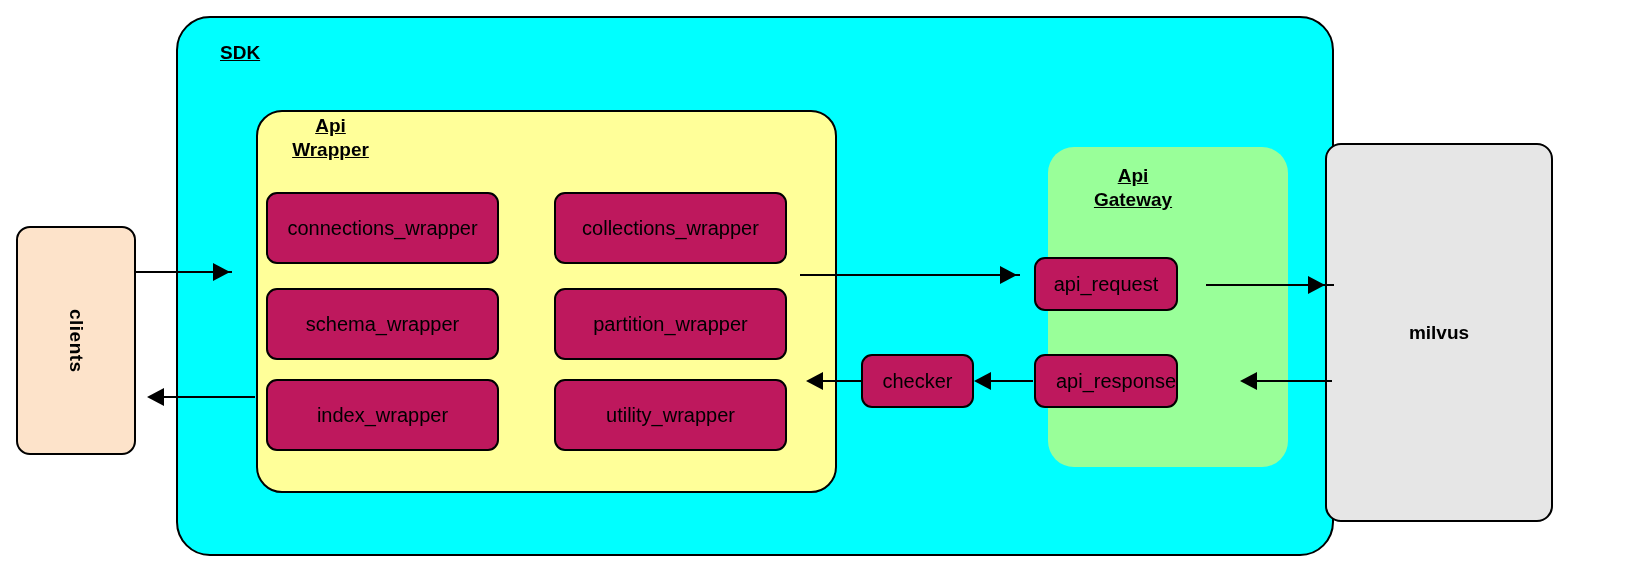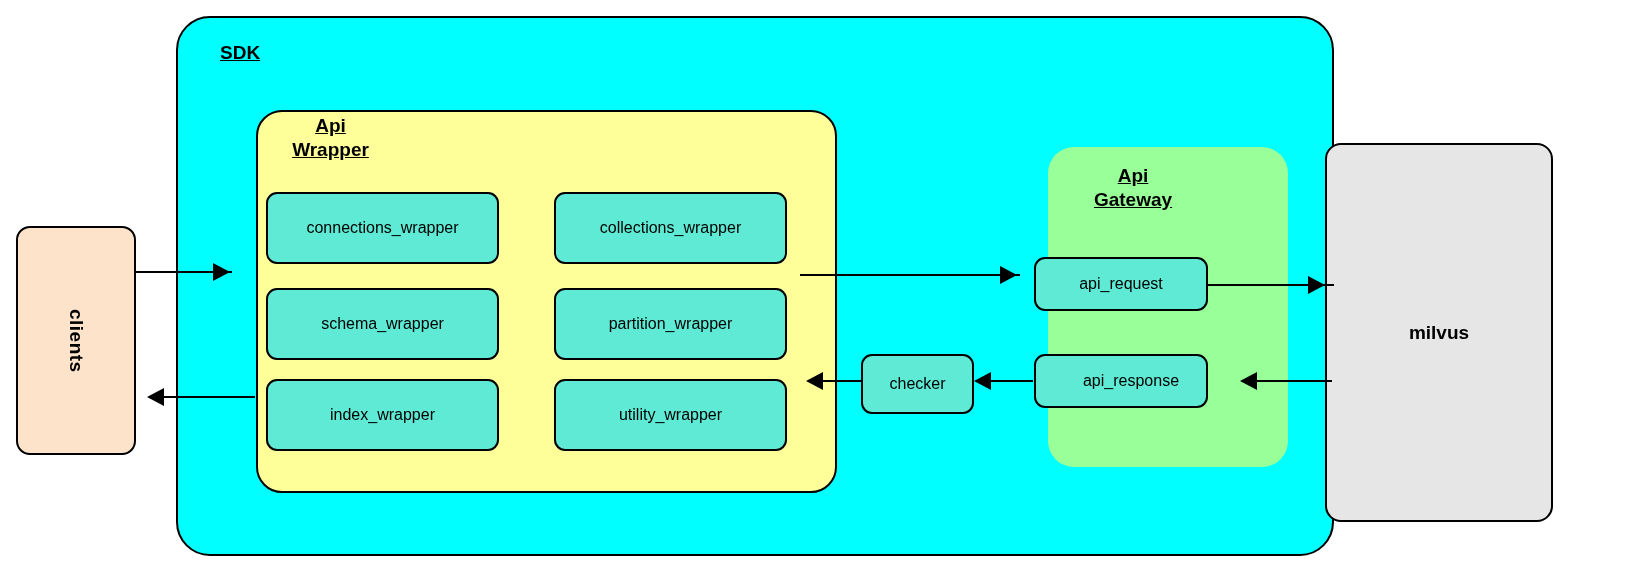--- a/index.html
+++ b/index.html
@@ -113,38 +113,38 @@
     border-radius: 16px;
     align-items: center;
   }
   #milvus-label {
     font-weight: bold;
     font-size: 19px;
   }
 
   
   .leaf {
-    background: #5eead4;
+    background: #be185d;
     border-radius: 11px;
-    font-size: 16px;
+    font-size: 20px;
     font-weight: normal;
   }
   .wrapper-leaf {
     width: 233px;
     height: 72px;
   }
   .gw-leaf {
-    width: 174px;
+    width: 144px;
     height: 54px;
   }
   #checker-box {
     left: 861px;
     top: 354px;
     width: 113px;
-    height: 60px;
+    height: 54px;
   }
 
   
   .col-l { left: 266px; }
   .col-r { left: 554px; }
   .row-1 { top: 192px; }
   .row-2 { top: 288px; }
   .row-3 { top: 379px; }
 
   

